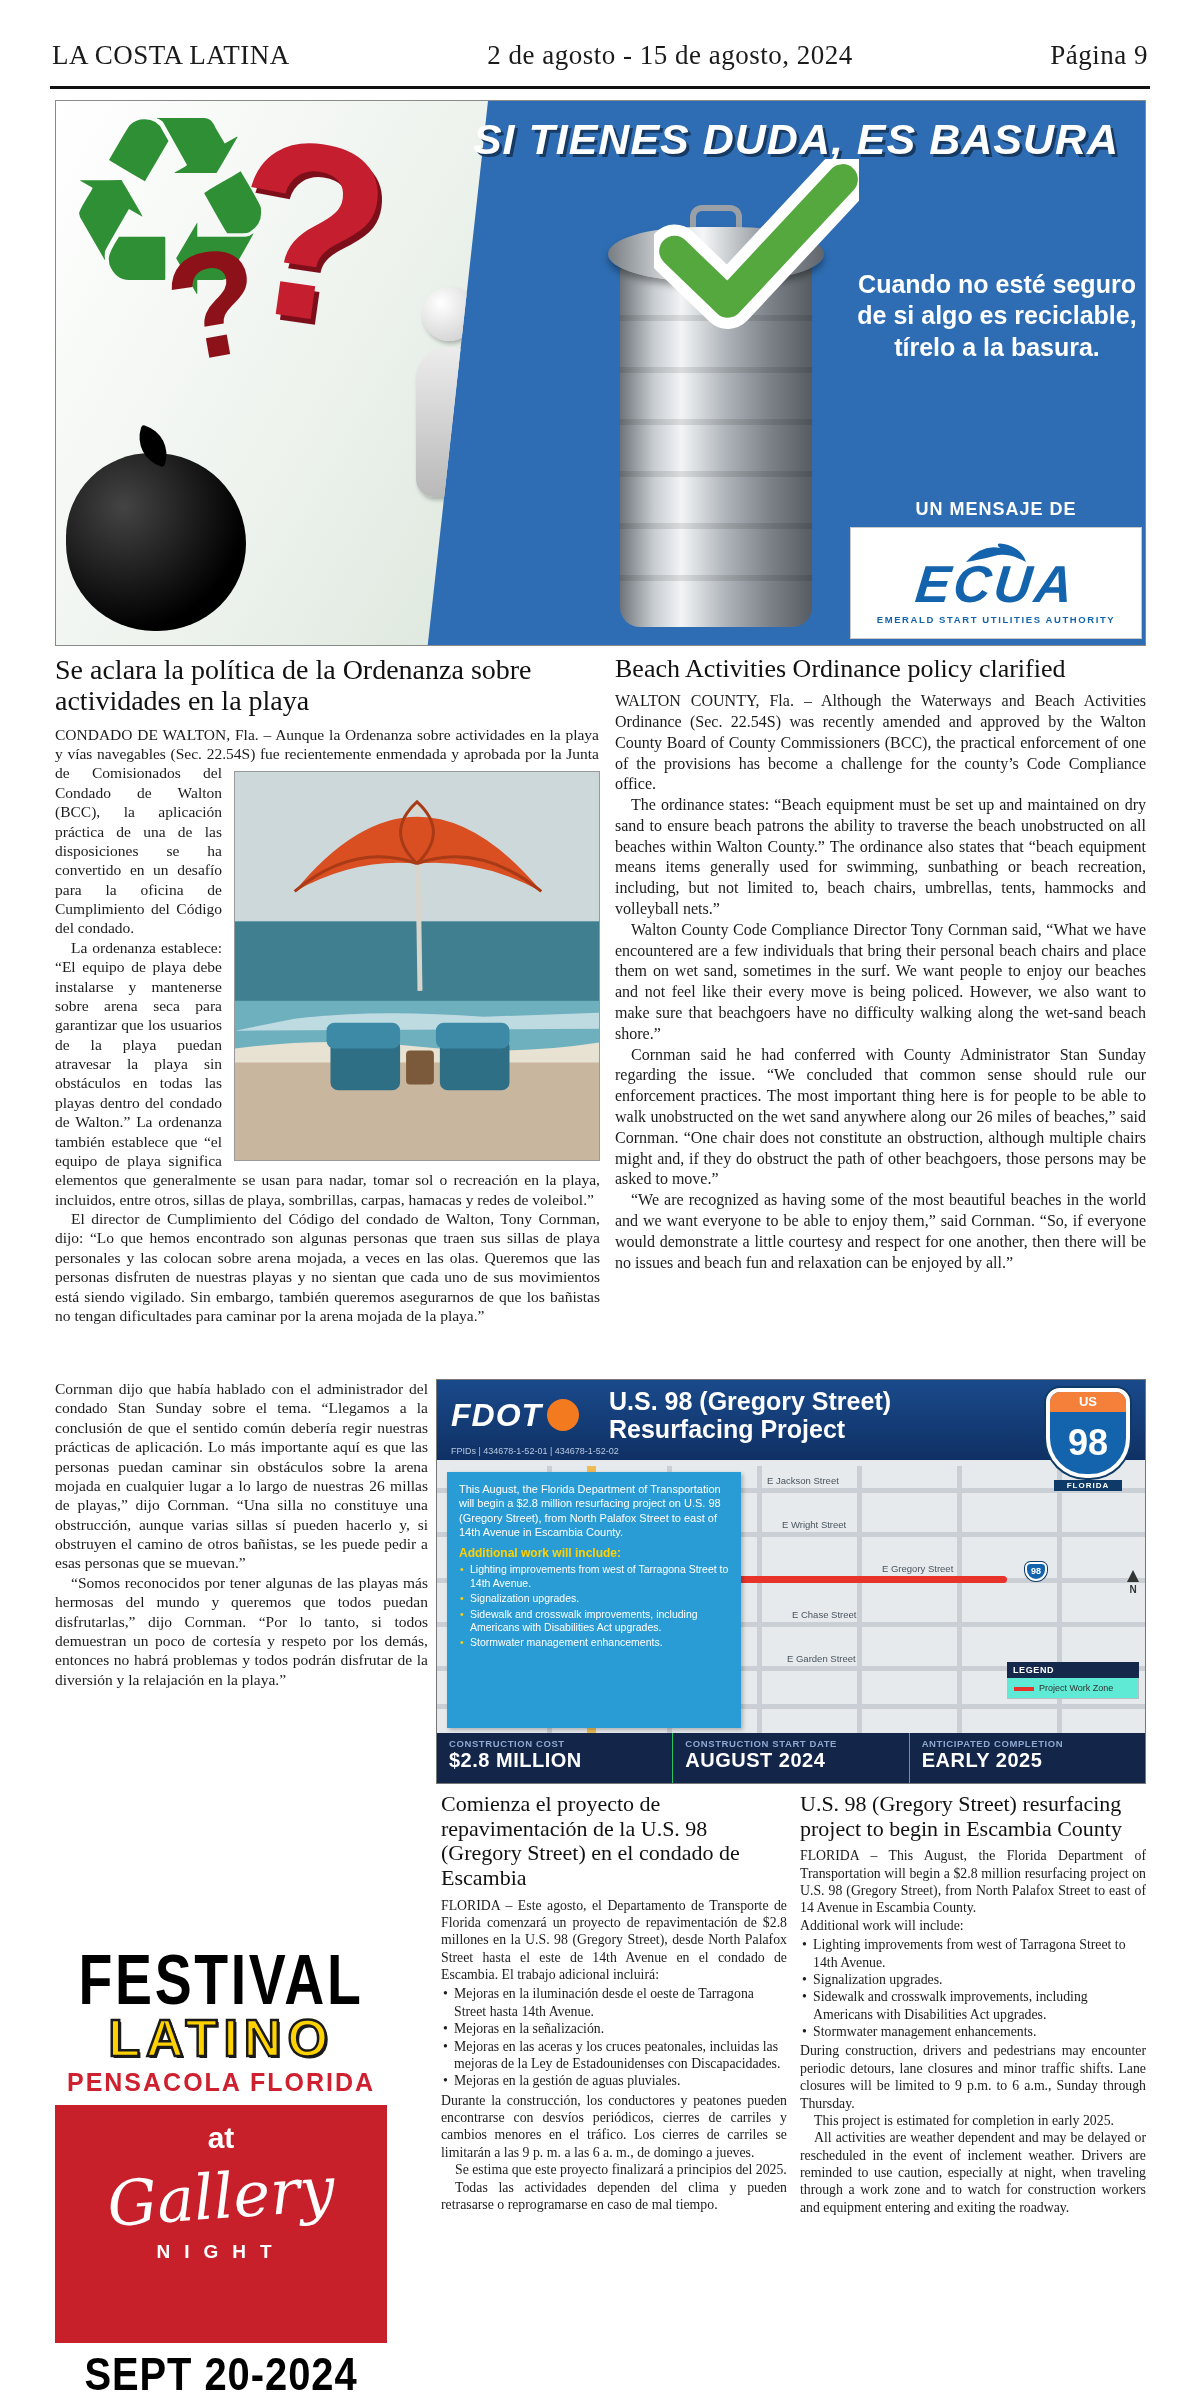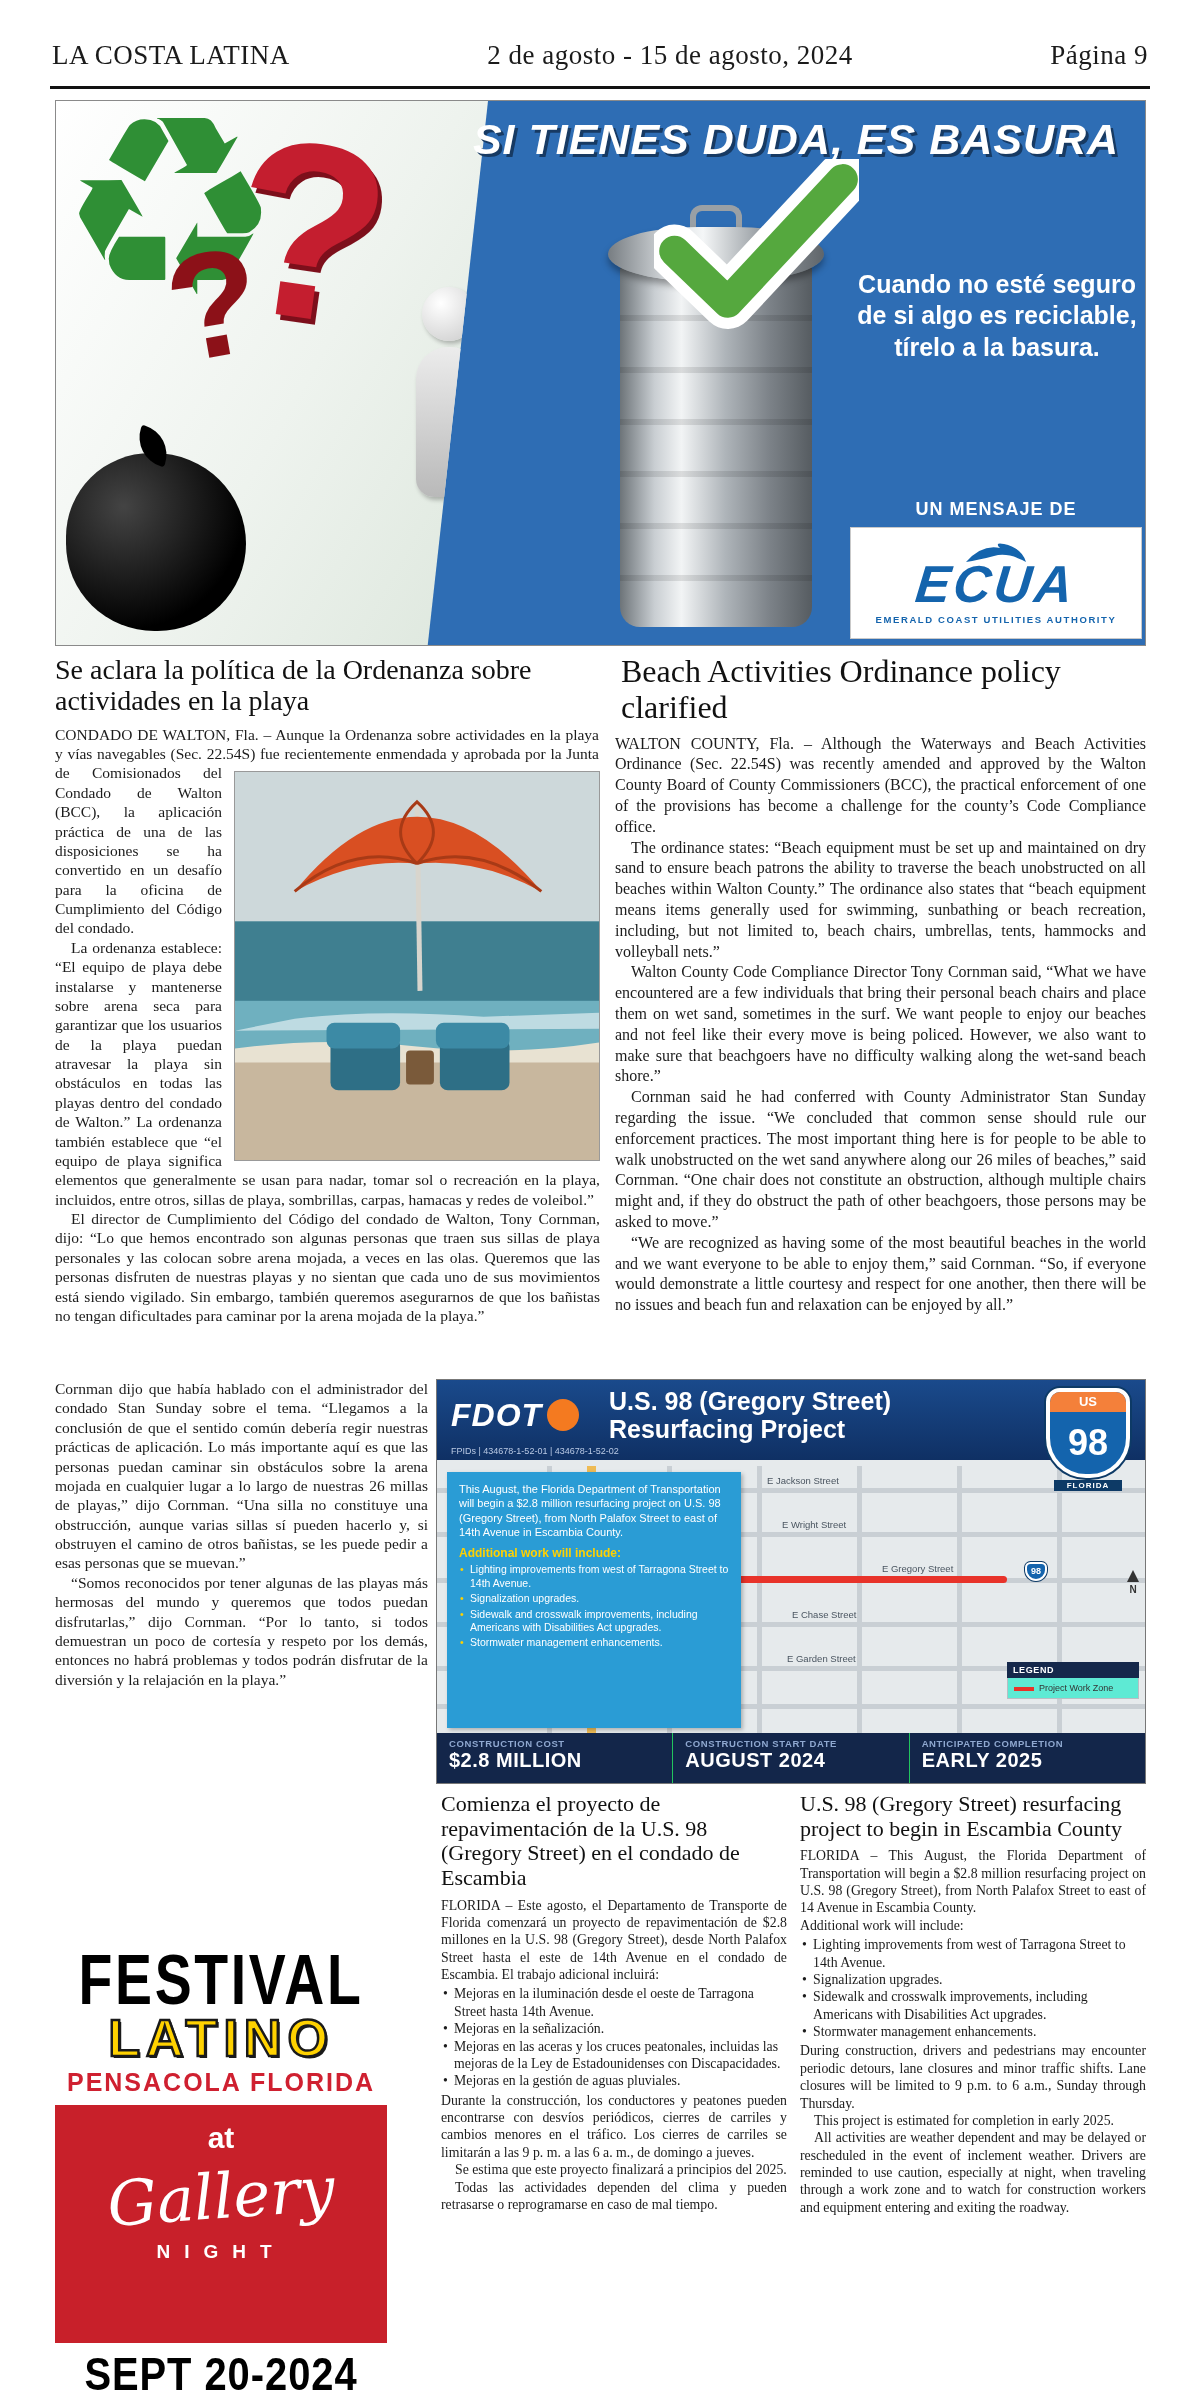--- a/index.html
+++ b/index.html
@@ -61,21 +61,21 @@
   .body-es p, .body-en p { text-align:justify; }
   .body-es p { font-size:15.5px; line-height:1.25; }
   .body-en p { font-size:16px; line-height:1.3; }
   .body-es p + p, .body-en p + p { text-indent:16px; }
 
   .art-left-1 { left:55px; top:654px; width:545px; height:712px; }
   .photo-spacer { float:right; width:1px; height:46px; }
   .beach-photo { float:right; clear:right; width:366px; height:390px; margin:0 0 8px 12px; border:1px solid #999; }
   .art-left-2 { left:55px; top:1379px; width:373px; height:545px; }
   .art-right { left:615px; top:654px; width:531px; height:716px; }
-  .art-right .art-title { font-size:32px;margin-left:6px; }
+  .art-right .art-title { font-size:26px; }
 
   
   .fdot { left:436px; top:1379px; width:710px; height:405px; border:1px solid #777; background:#e6eaec; overflow:hidden; }
   .fdot-header { position:absolute; left:0; top:0; width:100%; height:80px;
     background:linear-gradient(180deg,#1a4a8c,#0f3064); display:flex; align-items:center; padding:0 112px 10px 14px; }
   .fdot-logo { display:flex; align-items:center; width:158px; }
   .fdot-logo-text { font:italic 900 32px/1 "Liberation Sans",sans-serif; color:#fff; letter-spacing:1px; }
   .fdot-orange { width:32px; height:32px; border-radius:50%; background:#f47a20; margin-left:5px; }
   .fdot-title { flex:1; color:#fff; font:800 25px/1.12 "Liberation Sans",sans-serif; }
   .fdot-fpids { position:absolute; left:14px; bottom:4px; font:400 9px "Liberation Sans",sans-serif; color:#b9c9e4; }
@@ -167,21 +167,21 @@
     <path d="M10 45 L36 70 L92 10" stroke="#ffffff" stroke-width="26" fill="none" stroke-linecap="round" stroke-linejoin="round"></path>
     <path d="M10 45 L36 70 L92 10" stroke="#55a83e" stroke-width="15" fill="none" stroke-linecap="round" stroke-linejoin="round"></path>
   </svg>
   <div class="abs psa-message">Cuando no esté seguro de si algo es reciclable, tírelo a la basura.</div>
   <div class="abs psa-attribution">UN MENSAJE DE</div>
   <div class="abs ecua-box">
     <svg class="dolphin" width="64" height="22" viewBox="0 0 64 22">
       <path d="M2 20 Q18 2 36 6 Q30 0 40 2 Q58 6 62 20 Q44 10 30 14 Q14 18 2 20 Z" fill="#1464ad"></path>
     </svg>
     <div class="ecua-acronym">ECUA</div>
-    <div class="ecua-name">EMERALD COAST UTILITIES AUTHORITY</div>
+    <div class="ecua-name">EMERALD START UTILITIES AUTHORITY</div>
   </div>
 </div>
 
 <div class="abs art-left-1 clip">
   <div class="art-title">Se aclara la política de la Ordenanza sobre actividades en la playa</div>
   <div class="body-es">
     <div class="photo-spacer"></div>
     <svg class="beach-photo" viewBox="0 0 366 390" preserveAspectRatio="none">
       <rect x="0" y="0" width="366" height="150" fill="#cdd8da"></rect>
       <rect x="0" y="150" width="366" height="130" fill="#3f7f90"></rect>

